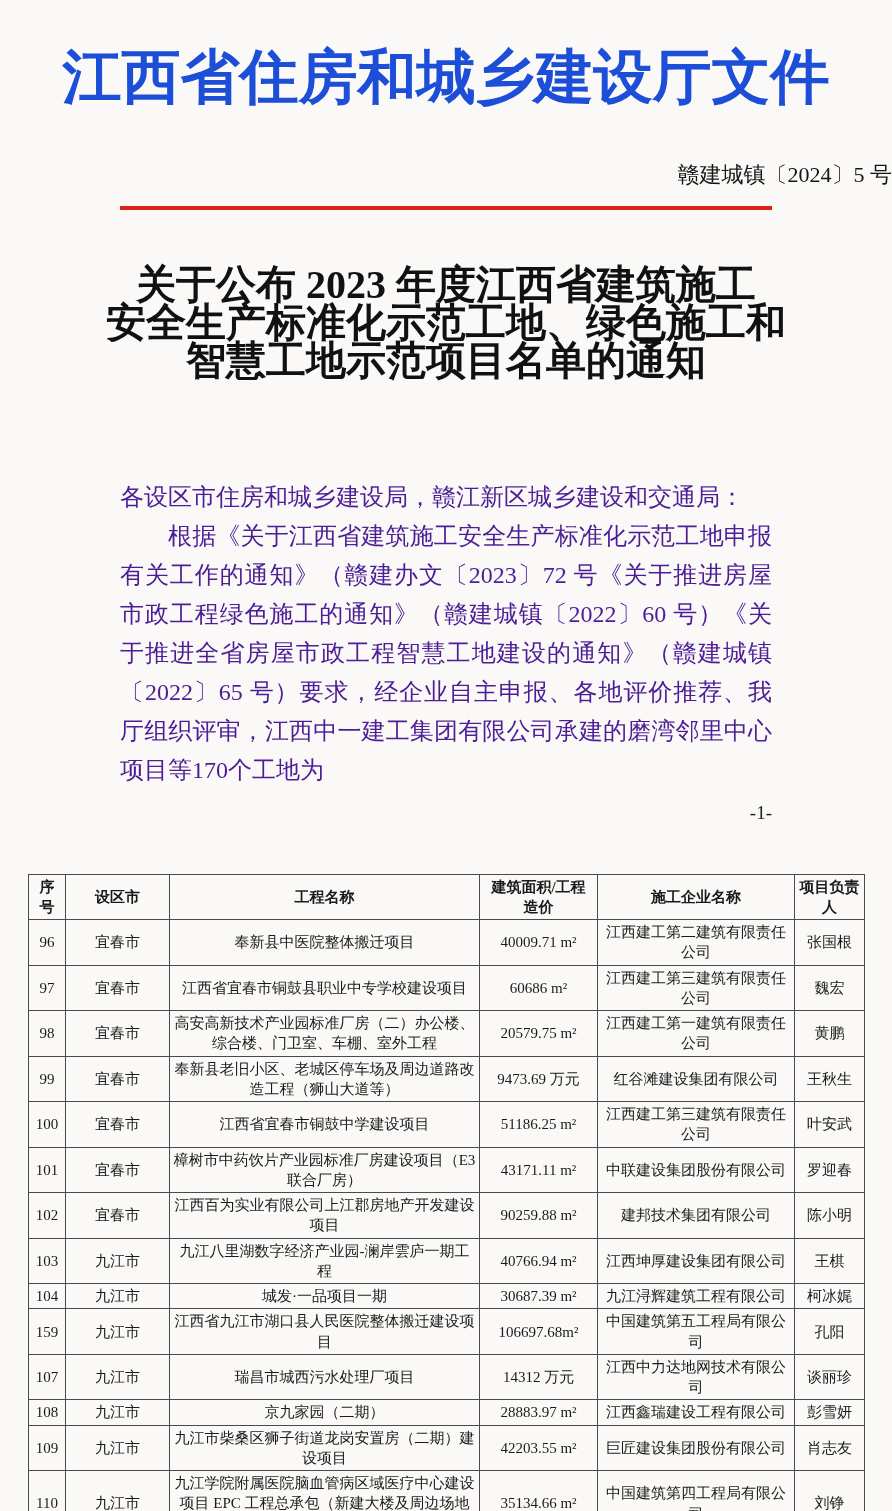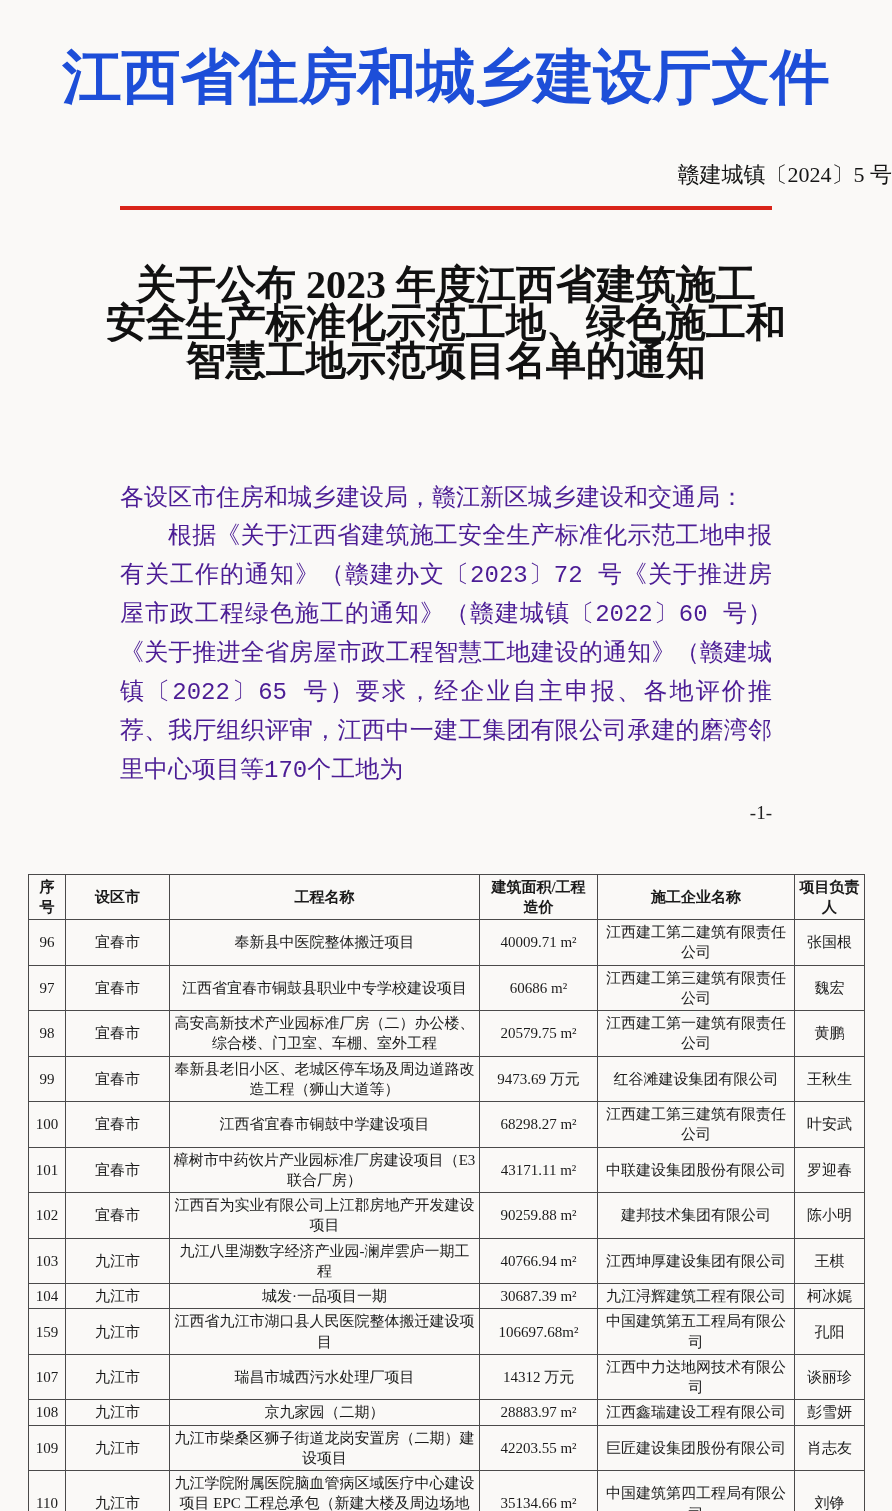--- a/index.html
+++ b/index.html
@@ -46,21 +46,21 @@
   }
   .body-text {
     width: 652px;
     margin: 98px auto 2px auto;
     font-size: 24px;
     line-height: 39px;
     text-align: justify;
     color: #4c1d95;
   }
   .body-text p { margin: 0; }
-  .para { text-indent: 2em; font-family: Liberation Mono, monospace; }
+  .para { text-indent: 2em; }
   .pageno {
     width: 652px;
     margin: 12px auto 0 auto;
     text-align: right;
     font-size: 19px;
     color: #222;
   }
   .table-wrap {
     position: relative;
     width: 836px;
@@ -158,21 +158,21 @@
             <td>宜春市</td>
             <td>奉新县老旧小区、老城区停车场及周边道路改造工程（狮山大道等）</td>
             <td>9473.69 万元</td>
             <td>红谷滩建设集团有限公司</td>
             <td>王秋生</td>
           </tr>
           <tr>
             <td>100</td>
             <td>宜春市</td>
             <td>江西省宜春市铜鼓中学建设项目</td>
-            <td>68298.27 m²</td>
+            <td>51186.25 m²</td>
             <td>江西建工第三建筑有限责任公司</td>
             <td>叶安武</td>
           </tr>
           <tr>
             <td>101</td>
             <td>宜春市</td>
             <td>樟树市中药饮片产业园标准厂房建设项目（E3 联合厂房）</td>
             <td>43171.11 m²</td>
             <td>中联建设集团股份有限公司</td>
             <td>罗迎春</td>

